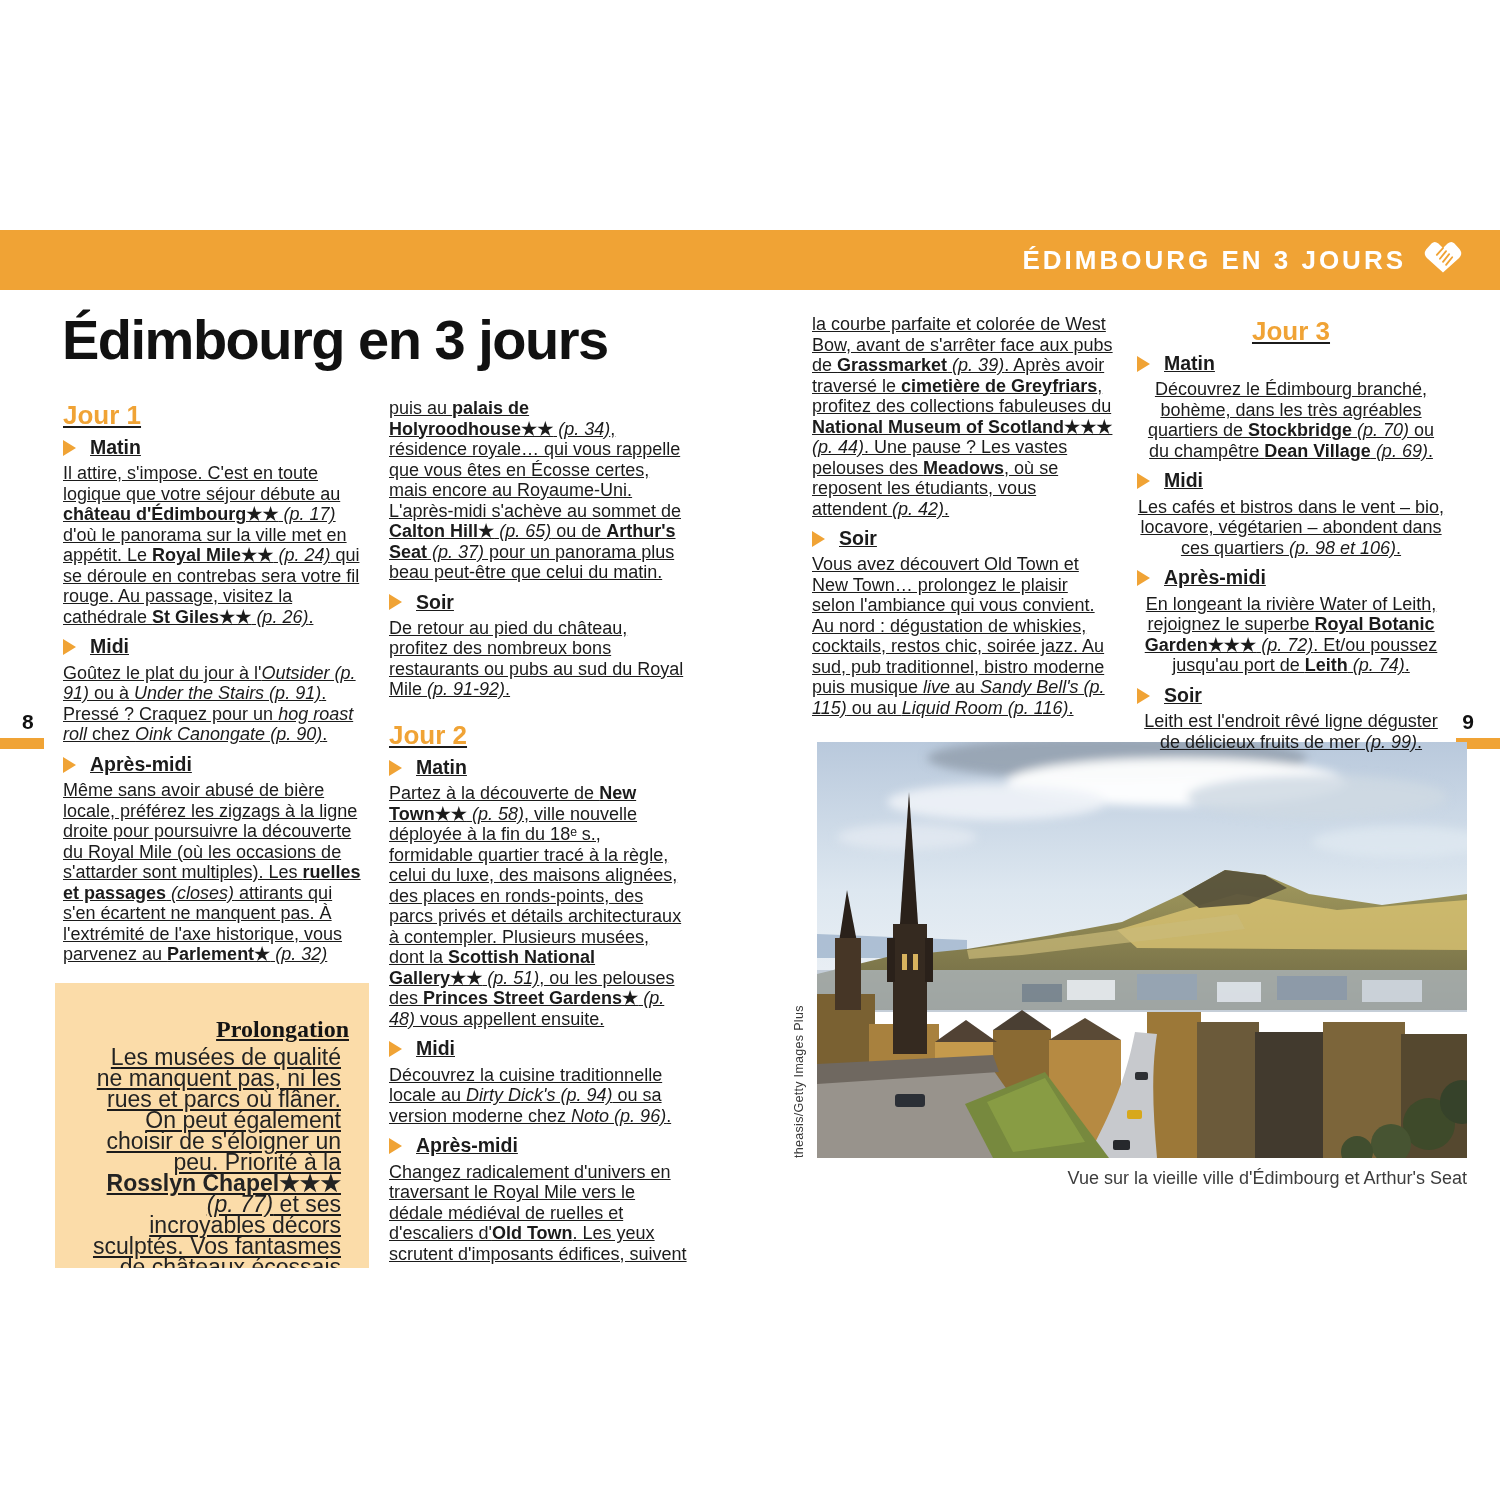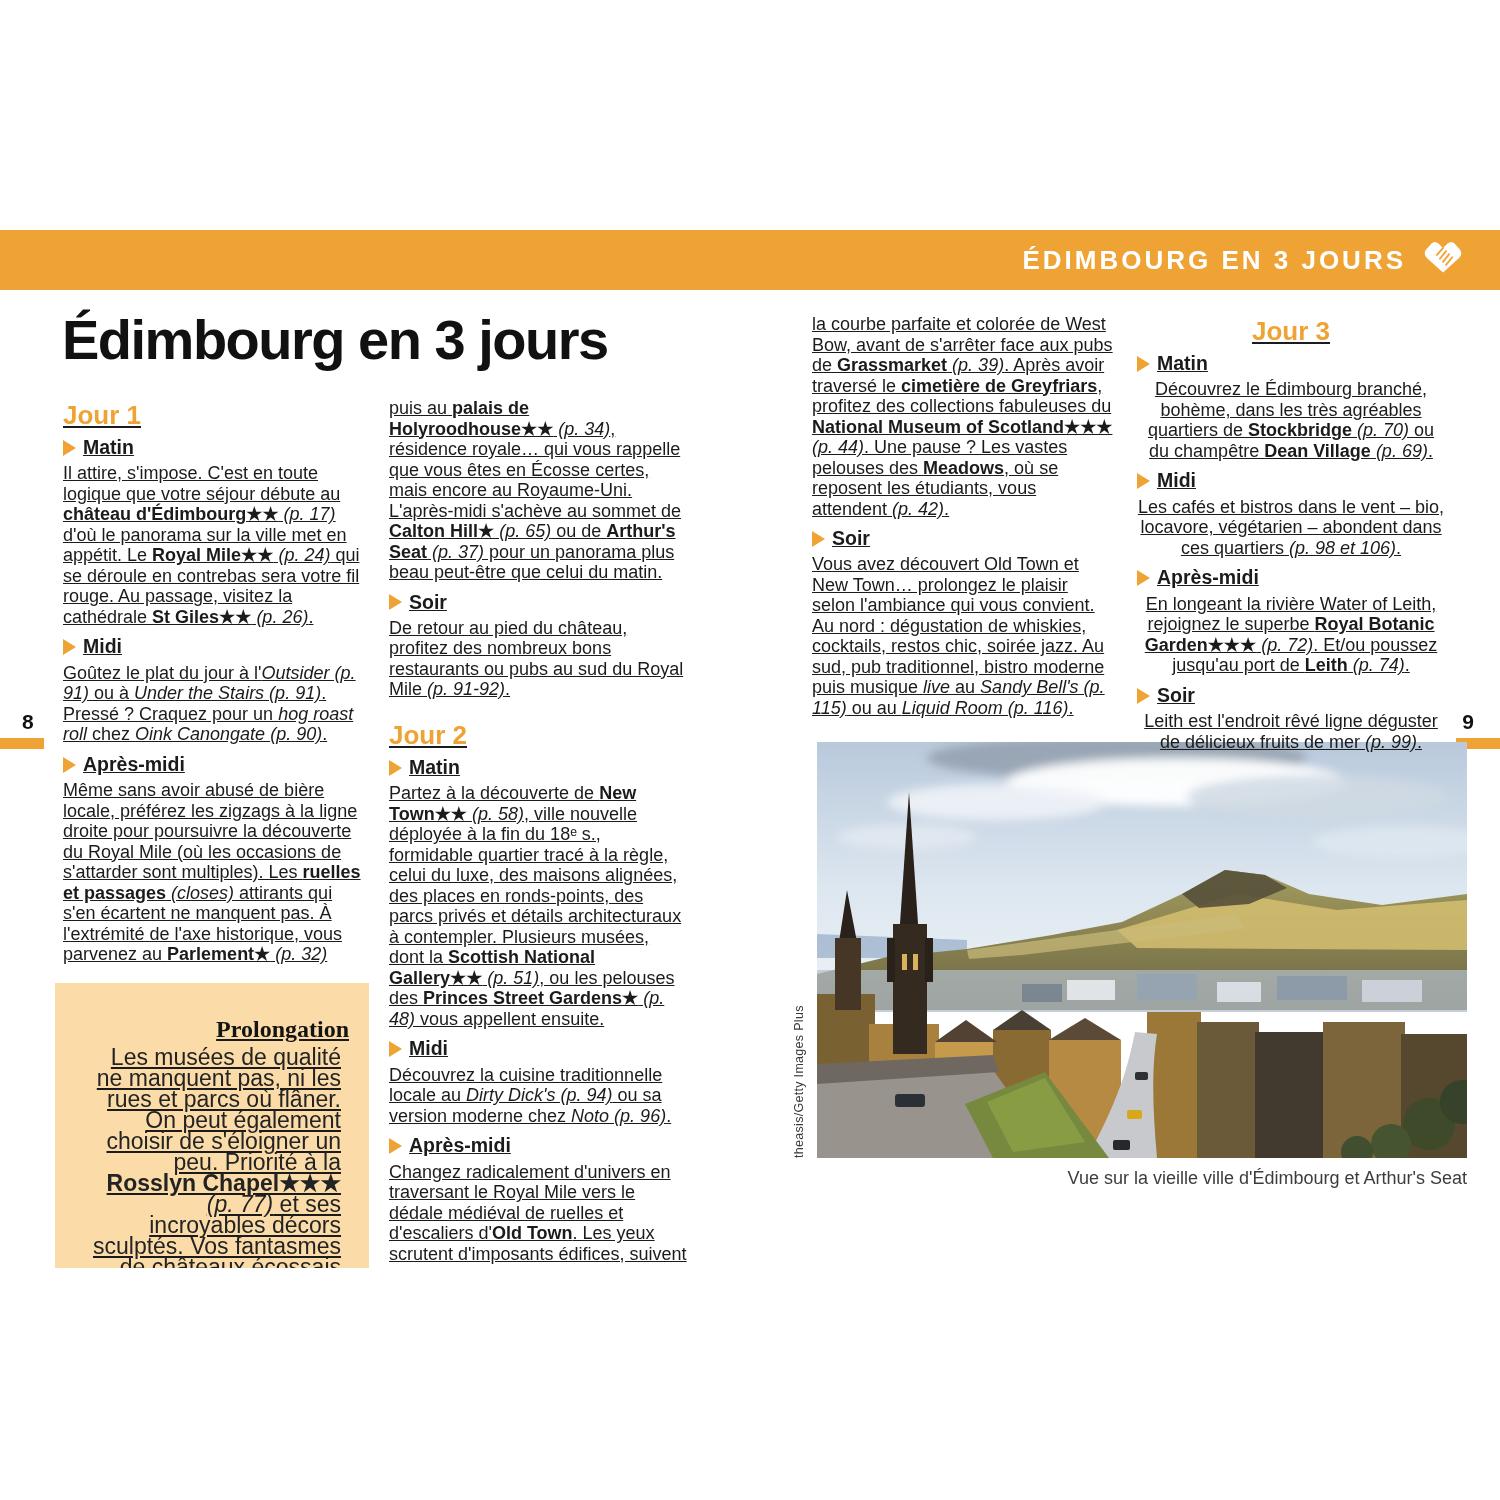--- a/index.html
+++ b/index.html
@@ -12,21 +12,21 @@
   
   .title{position:absolute;left:62px;top:312px;font-size:56px;font-weight:700;letter-spacing:-1.5px;line-height:1;color:#111;}
   
   .col{position:absolute;font-size:18px;line-height:20.5px;color:#1b1b1b;z-index:2;text-decoration:underline;}
   #col0{left:63px;top:398px;width:300px;}
   #col1{left:389px;top:398px;width:300px;}
   #col2{left:812px;top:314px;width:302px;}
   #col3{left:1137px;top:314px;width:308px;text-align:center;}
   .day{color:var(--accent,#F0A335);font-size:26px;font-weight:700;margin:22px 0 8px;line-height:1;}
   .col > .day:first-child{margin-top:4px;}
-  .sub{display:flex;align-items:center;gap:7px;font-size:19.5px;font-weight:700;margin:9px 0 5px;line-height:1.1;}
+  .sub{display:flex;align-items:center;gap:14px;font-size:19.5px;font-weight:700;margin:9px 0 5px;line-height:1.1;}
   .tri{width:0;height:0;border-left:13px solid var(--accent,#F0A335);
        border-top:8px solid transparent;border-bottom:8px solid transparent;flex:0 0 auto;}
   p.body{margin:0 0 6px;}
   .b{font-weight:700;}
   .i{font-style:italic;}
   
   .promo{background:var(--boxbg,#FBDCA9);margin:18px 0 0 -8px;padding:36px 20px 20px 24px;width:314px;box-sizing:border-box;text-align:right;}
   .promo-title{font-family:"Liberation Serif",serif;font-size:24px;font-weight:700;margin:0 0 8px;color:#141414;}
   .promo p.body{font-size:23px;line-height:21px;margin:8px;color:#232323;}
   

